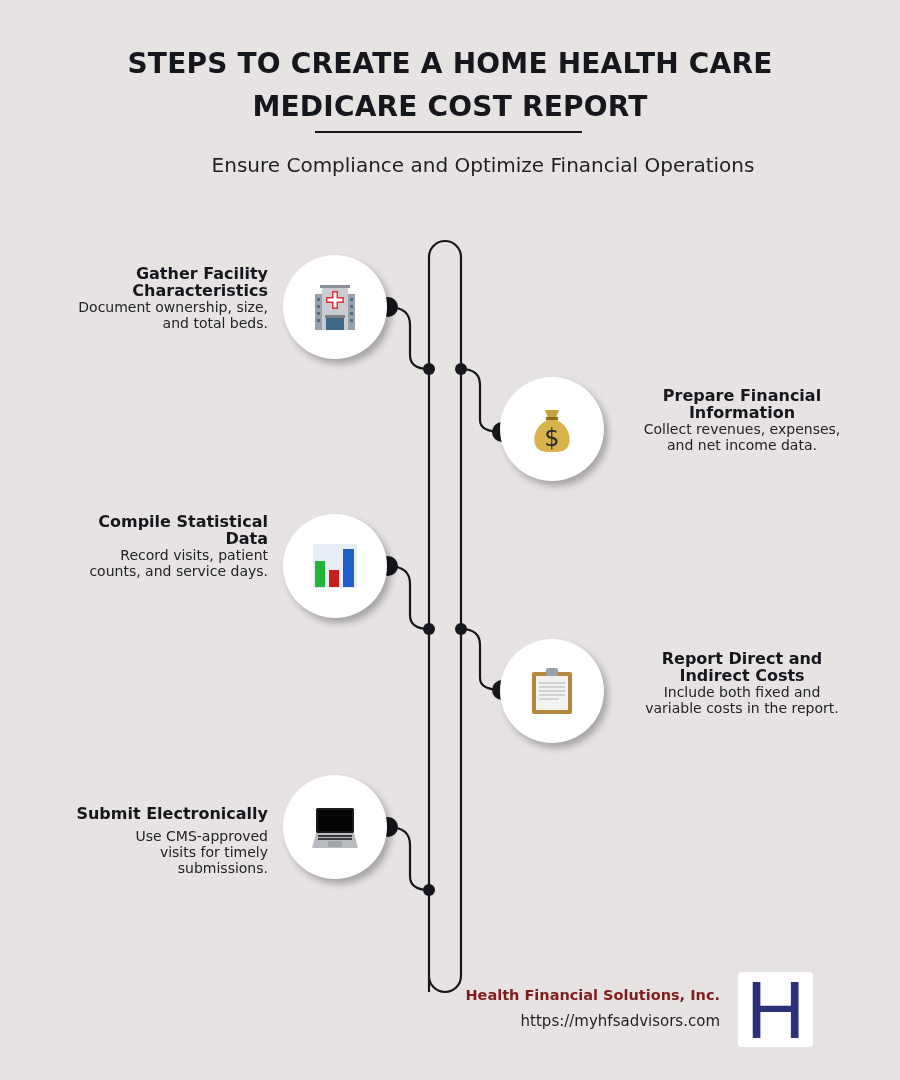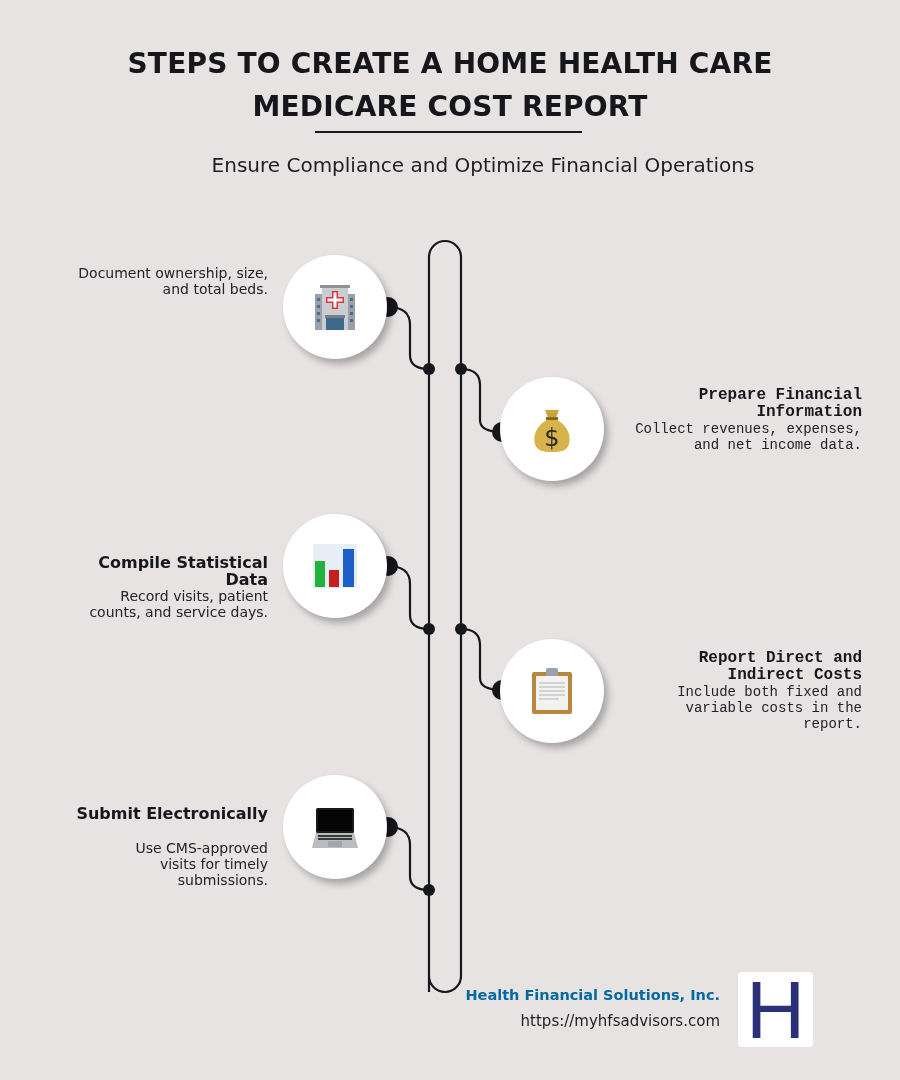--- a/index.html
+++ b/index.html
@@ -18,24 +18,24 @@
     font-family: "DejaVu Sans", sans-serif; font-size: 20px; color: #1e1e24; font-weight: normal; padding-left: 33px;
   }
   svg.lines { position: absolute; left: 0; top: 0; }
   .circle {
     position: absolute; width: 104px; height: 104px; border-radius: 50%; background: #ffffff;
     box-shadow: 4px 5px 7px rgba(0,0,0,0.28);
     display: flex; align-items: center; justify-content: center;
   }
   .icon { width: 50px; height: 50px; display: block; }
   .step-left { position: absolute; text-align: right; width: 240px; }
-  .step-right { position: absolute; text-align: right; width: 240px; font-family: Liberation Mono, monospace; }
+  .step-right { position: absolute; text-align: center; width: 240px; }
   .step-title { font-weight: bold; font-size: 16px; line-height: 17px; color: #16161d; }
   .step-desc { font-size: 14px; line-height: 16px; color: #222228; margin-top: 0; }
-  .footer-company { position: absolute; right: 180px; top: 987px; font-weight: bold; font-size: 14.5px; color: #0369a1; }
+  .footer-company { position: absolute; right: 180px; top: 987px; font-weight: bold; font-size: 14.5px; color: #7f1d1d; }
   .footer-url { position: absolute; right: 180px; top: 1012px; font-size: 15px; color: #1e1e24; text-align: center; }
   .logo {
     position: absolute; left: 738px; top: 972px; width: 75px; height: 75px; background: #ffffff; border-radius: 4px;
     display: flex; align-items: center; justify-content: center;
   }
   .logo span { font-family: "Liberation Sans", sans-serif; font-size: 82px; color: #2a3178; line-height: 1; }
 </style>
 </head>
 <body>
 
@@ -69,20 +69,24 @@
     <circle cx="388" cy="566" r="10"></circle>
     <circle cx="429" cy="629" r="6"></circle>
     <circle cx="461" cy="629" r="6"></circle>
     <circle cx="502" cy="690" r="10"></circle>
     <circle cx="388" cy="827" r="10"></circle>
     <circle cx="429" cy="890" r="6"></circle>
   </g>
 </svg>
 
 <div class="step-left" style="left:28px; top:265px;">
+  <div class="step-title">
+    <div>Gather Facility</div>
+      <div>Characteristics</div>
+  </div>
   <div class="step-desc">
     <div>Document ownership, size,</div>
       <div>and total beds.</div>
   </div>
 </div>
 <div class="circle" style="left:283px; top:255px;">
   <svg class="icon" viewBox="0 0 50 50">
     <rect x="5" y="12" width="40" height="36" fill="#9aa1a8"></rect>
     <rect x="12" y="4" width="26" height="44" fill="#c9cdd1"></rect>
     <rect x="10" y="3" width="30" height="3" fill="#8c9298"></rect>
@@ -115,21 +119,21 @@
   <div class="step-title">
     <div>Prepare Financial</div>
       <div>Information</div>
   </div>
   <div class="step-desc">
     <div>Collect revenues, expenses,</div>
       <div>and net income data.</div>
   </div>
 </div>
 
-<div class="step-left" style="left:28px; top:554px;">
+<div class="step-left" style="left:28px; top:513px;">
   <div class="step-title">
     <div>Compile Statistical</div>
       <div>Data</div>
   </div>
   <div class="step-desc">
     <div>Record visits, patient</div>
       <div>counts, and service days.</div>
   </div>
 </div>
 <div class="circle" style="left:283px; top:514px;">
@@ -163,21 +167,21 @@
   <div class="step-desc">
     <div>Include both fixed and</div>
       <div>variable costs in the report.</div>
   </div>
 </div>
 
 <div class="step-left" style="left:28px; top:805px;">
   <div class="step-title">
     <div>Submit Electronically</div>
   </div>
-  <div class="step-desc" style="margin-top:18px;">
+  <div class="step-desc" style="margin-top:6px;">
     <div>Use CMS-approved</div>
       <div>visits for timely</div>
       <div>submissions.</div>
   </div>
 </div>
 <div class="circle" style="left:283px; top:775px;">
   <svg class="icon" viewBox="0 0 50 50">
     <rect x="6" y="6" width="38" height="25" rx="1.5" fill="#1a1a1a"></rect>
     <rect x="8" y="8" width="34" height="21" fill="#050505"></rect>
     <path d="M6 31 L44 31 L48 46 L2 46 Z" fill="#b9bcc0"></path>

